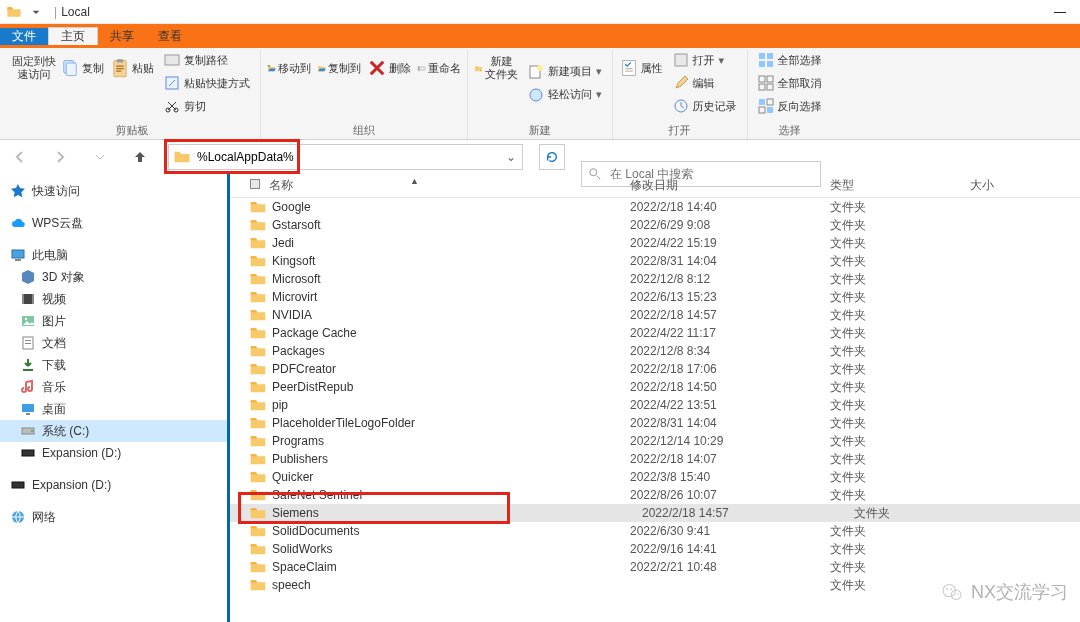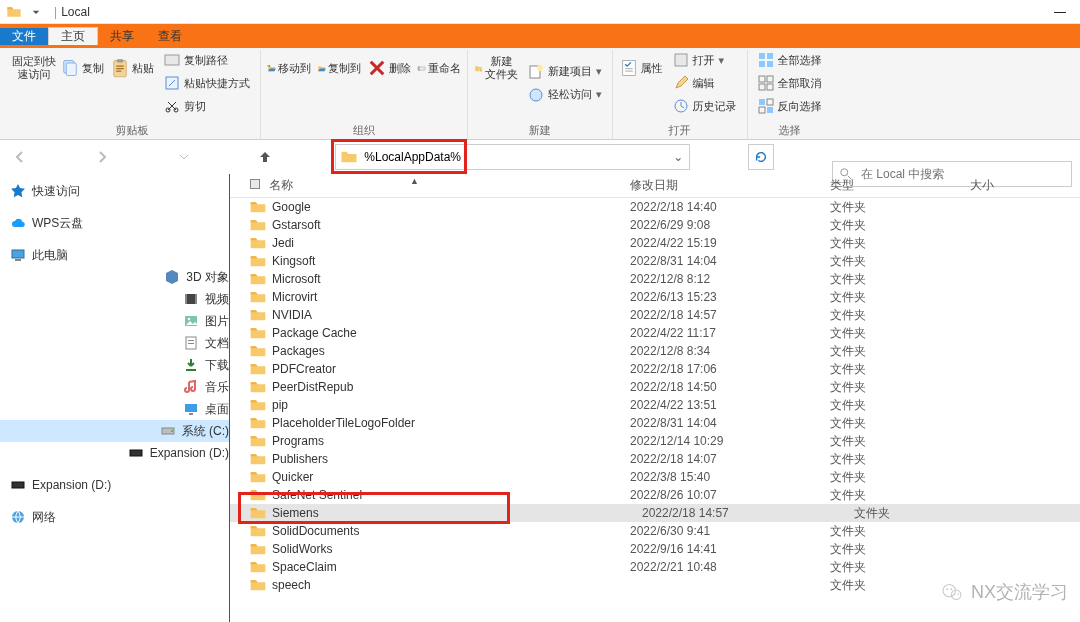--- a/index.html
+++ b/index.html
@@ -29,38 +29,38 @@
   .group-label { font-size:11px; color:#666; padding:2px 0 1px 0; }
   .bigbtn { display:flex; flex-direction:row; align-items:center; justify-content:flex-start; width:44px; padding-top:2px; gap:2px; }
   .bigbtn .icon { width:32px; height:32px; display:flex; align-items:center; justify-content:center; }
   .bigbtn .lbl { font-size:11px; text-align:center; line-height:13px; white-space:pre; }
   .minilist { display:flex; flex-direction:column; gap:3px; justify-content:center; height:66px; }
   .minirow { display:flex; align-items:center; gap:4px; font-size:11px; height:20px; padding:0 4px; }
   .minirow .mi { width:16px; height:16px; }
   .graychk { display:inline-block; width:10px; height:10px; border:1px solid #888; background:#e8e8e8; }
 
   
-  .navrow { height:34px; display:flex; align-items:center; padding:4px 8px; gap:16px;justify-content:space-between; }
+  .navrow { height:34px; display:flex; align-items:center; padding:4px 8px; gap:16px; }
   .navbtn { width:24px; height:24px; display:flex; align-items:center; justify-content:center; color:#666; }
   .navbtn.disabled { color:#bbb; }
   .addrwrap { position:relative; display:flex; align-items:center; }
   .addrbox { width:355px; height:26px; border:1px solid #ccc; display:flex; align-items:center; background:#fff; }
   .addrbox .foldericon { width:18px; height:18px; margin:0 4px; }
   .addrbox input { flex:1; border:none; outline:none; font-size:12px; height:22px; }
   .addrbox .drop { width:22px; text-align:center; color:#666; }
   .redhl { position:absolute; border:3px solid #e2231a; pointer-events:none; }
   .refresh { width:26px; height:26px; border:1px solid #ccc; display:flex; align-items:center; justify-content:center; color:#1979ca; }
   .searchbox { flex:0 0 240px; height:26px; border:1px solid #ccc; display:flex; align-items:center; padding:0 6px; color:#888; gap:6px;margin-top:33px; }
   .searchbox input { border:none; outline:none; flex:1; font-size:12px; color:#333; }
 
   
   .main { display:flex; height:448px; }
-  .navpane { width:230px; border-right:1px solid #0369a1; overflow:hidden; padding:6px 0; }
+  .navpane { width:230px; border-right:3px solid #0369a1; overflow:hidden; padding:6px 0; }
   .navitem { display:flex; align-items:center; height:22px; padding-left:10px; gap:6px; font-size:12px; }
-  .navitem.indent { padding-left:20px;justify-content:flex-end; }
+  .navitem.indent { padding-left:20px; }
   .navitem.sel { background:#cde8ff; }
   .navitem .ni { width:16px; height:16px; }
   .navgap { height:10px; }
 
   .content { flex:1; position:relative; overflow:hidden; }
   .cols { display:flex; border-bottom:1px solid #e6e6e6; height:24px; align-items:center; color:#555; font-size:12px; }
   .col-name { width:400px; padding-left:20px; position:relative; }
   .col-date { width:200px; }
   .col-type { width:140px; }
   .col-size { flex:1; }

